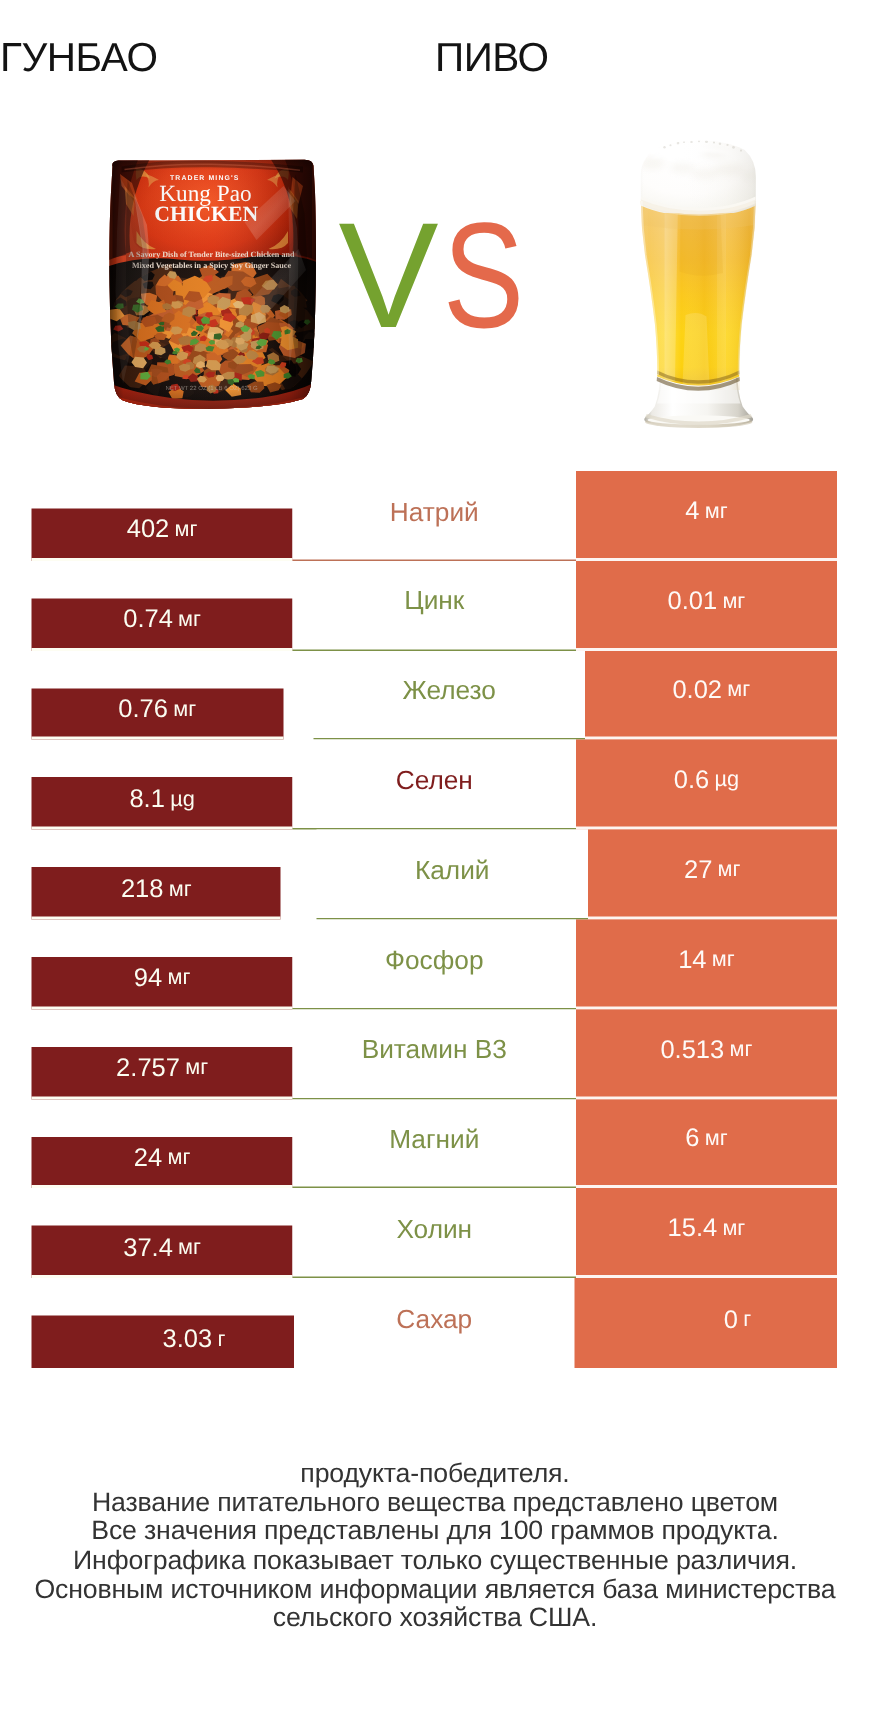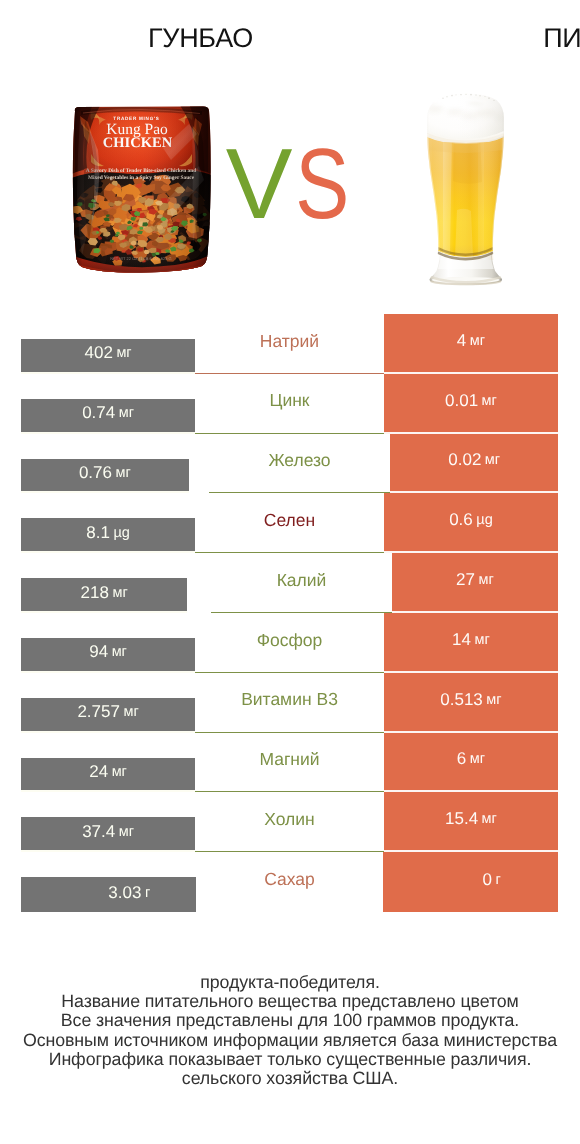--- a/index.html
+++ b/index.html
@@ -3,42 +3,42 @@
 <meta charset="utf-8">
 <title>Гунбао vs Пиво</title>
 <style>
   html,body{margin:0;padding:0;}
   body{width:580px;height:1144px;background:#fff;font-family:"Liberation Sans",sans-serif;overflow:hidden;position:relative;
        -webkit-font-smoothing:antialiased;text-rendering:geometricPrecision;}
   *{-webkit-font-smoothing:antialiased;}
 
   
   .hdr-title{position:absolute;top:22.5px;font-size:27px;font-weight:400;color:#131313;
-             letter-spacing:-0.3px;white-space:nowrap;text-align:right;}
+             letter-spacing:-0.3px;white-space:nowrap;text-align:left;}
   #t-left{left:0;width:253px;}
   #t-right{left:290px;width:329px;}
 
   
   .hero{position:absolute;}
   #hero-left{left:71px;top:104px;width:141px;height:172px;}
   #hero-right{left:424px;top:90px;width:84px;height:200px;}
 
   
   #vs{position:absolute;left:0px;top:134px;width:580px;height:90px;}
   #vs span{position:absolute;top:0;font-size:100px;line-height:1;font-weight:400;
            display:block;text-align:center;}
   #vs-v{color:#75a22f;left:221px;width:76px;}
   #vs-s{color:#e4694b;left:290px;width:56px;transform:scaleX(.81);transform-origin:50% 0;}
 
   
   #tbl{position:absolute;left:21px;top:314px;width:537px;}
   .row{display:flex;height:59.8px;align-items:stretch;}
   .cell{display:flex;align-items:center;justify-content:center;font-size:17px;font-weight:400;
         box-sizing:border-box;}
-  .c-left{width:179px;background:#737373;color:#fbfdf1;border-bottom:2px solid #fdfdf2;margin-top:25px;}
+  .c-left{width:179px;background:#7f1d1d;color:#fbfdf1;border-bottom:2px solid #fdfdf2;margin-top:25px;}
   .cell .num,.cell .unit{position:relative;top:-2px;}
   .c-mid{width:194px;background:#fff;font-weight:400;font-size:17.5px;line-height:1;padding-bottom:4px;}
   .c-right{width:179px;background:#e06c4a;color:#fefaf7;border-bottom:2px solid #fdf5f2;}
   .cell .unit{font-size:14.5px;margin-left:3.5px;}
   .row:last-child .c-left,.row:last-child .c-right{border-bottom:none;padding-left:42px;}
   .c-mid{border-bottom:1px solid transparent;}
 
   
   #footer{position:absolute;left:0;top:973px;width:580px;text-align:center;
           font-size:17.8px;line-height:19.2px;color:#333333;letter-spacing:-0.1px;}
@@ -442,16 +442,16 @@
         <span class="num">0</span>
         <span class="unit">г</span>
       </div>
     </div>
   </div>
 
 <div id="footer">
     <div>продукта-победителя.</div>
     <div>Название питательного вещества представлено цветом</div>
     <div>Все значения представлены для 100 граммов продукта.</div>
+    <div>Инфографика показывает только существенные различия.</div>
     <div>Основным источником информации является база министерства</div>
-    <div>Инфографика показывает только существенные различия.</div>
     <div>сельского хозяйства США.</div>
   </div>
 
 </body></html>

